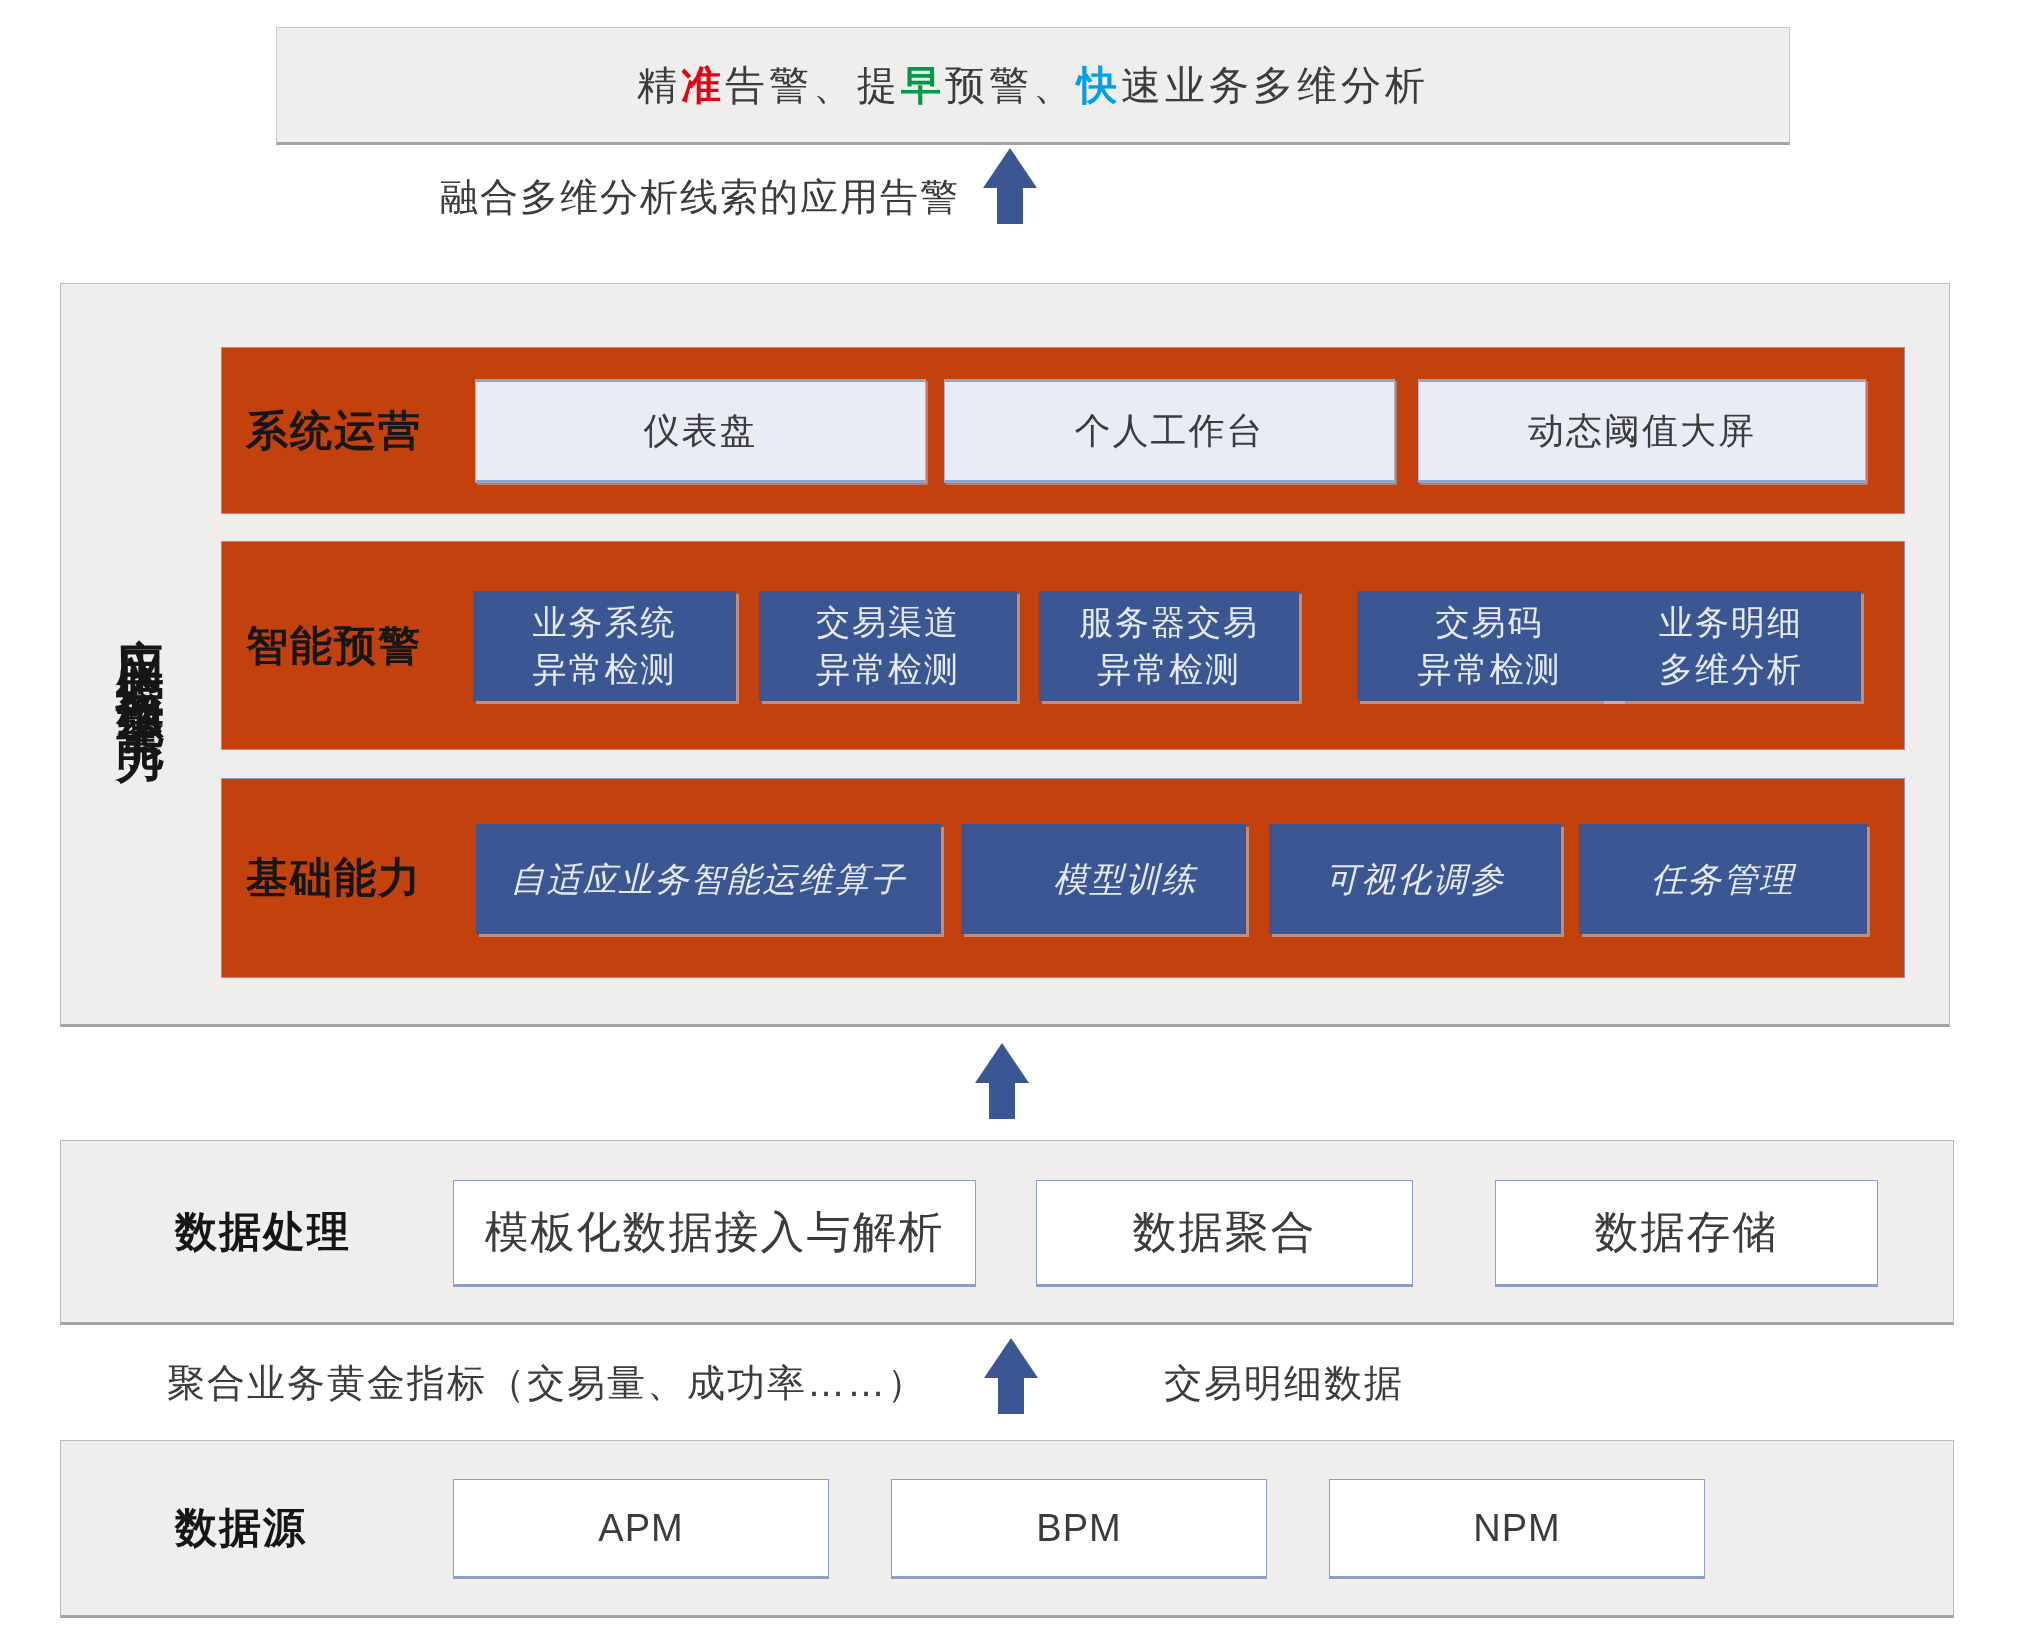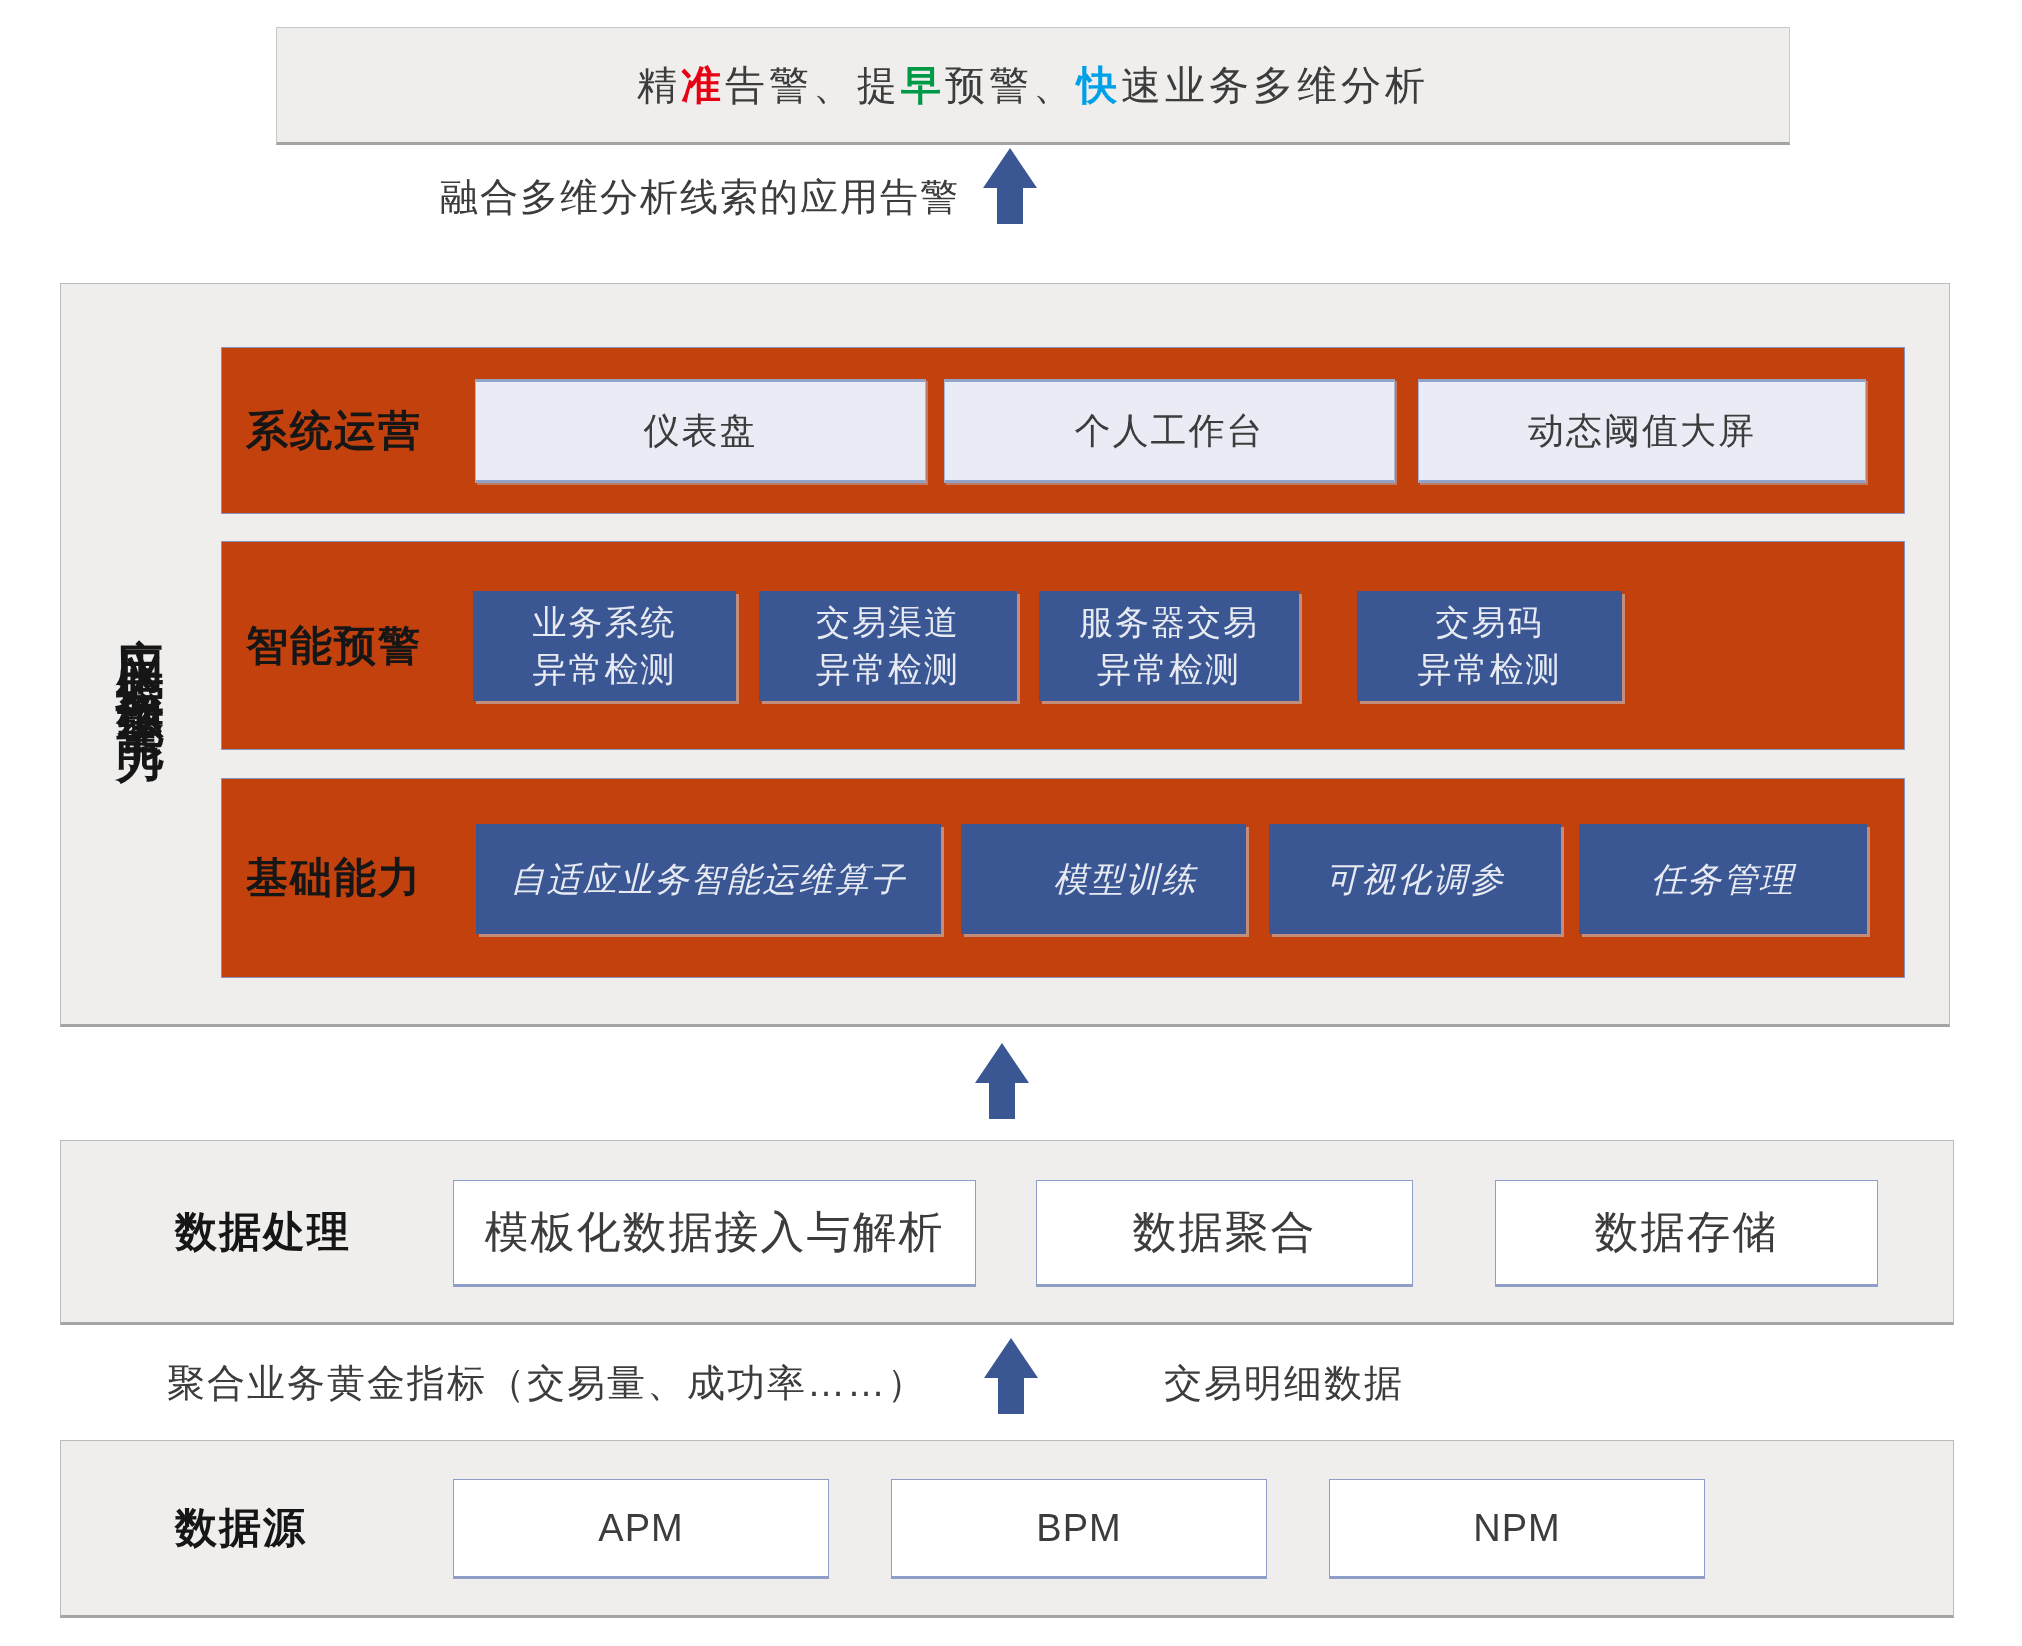--- a/index.html
+++ b/index.html
@@ -161,20 +161,22 @@
   <div class="row row2">
     <div class="row-label">智能预警</div>
     <div class="dark-box r2-b1">业务系统
 异常检测</div>
     <div class="dark-box r2-b2">交易渠道
 异常检测</div>
     <div class="dark-box r2-b3">服务器交易
 异常检测</div>
     <div class="dark-box r2-b4">交易码
 异常检测</div>
+    <div class="dark-box r2-b5">业务明细
+多维分析</div>
   </div>
 
   <div class="row row3">
     <div class="row-label">基础能力</div>
     <div class="dark-box r3-b1">自适应业务智能运维算子</div>
     <div class="dark-box r3-b2">模型训练</div>
     <div class="dark-box r3-b3">可视化调参</div>
     <div class="dark-box r3-b4">任务管理</div>
   </div>
 

